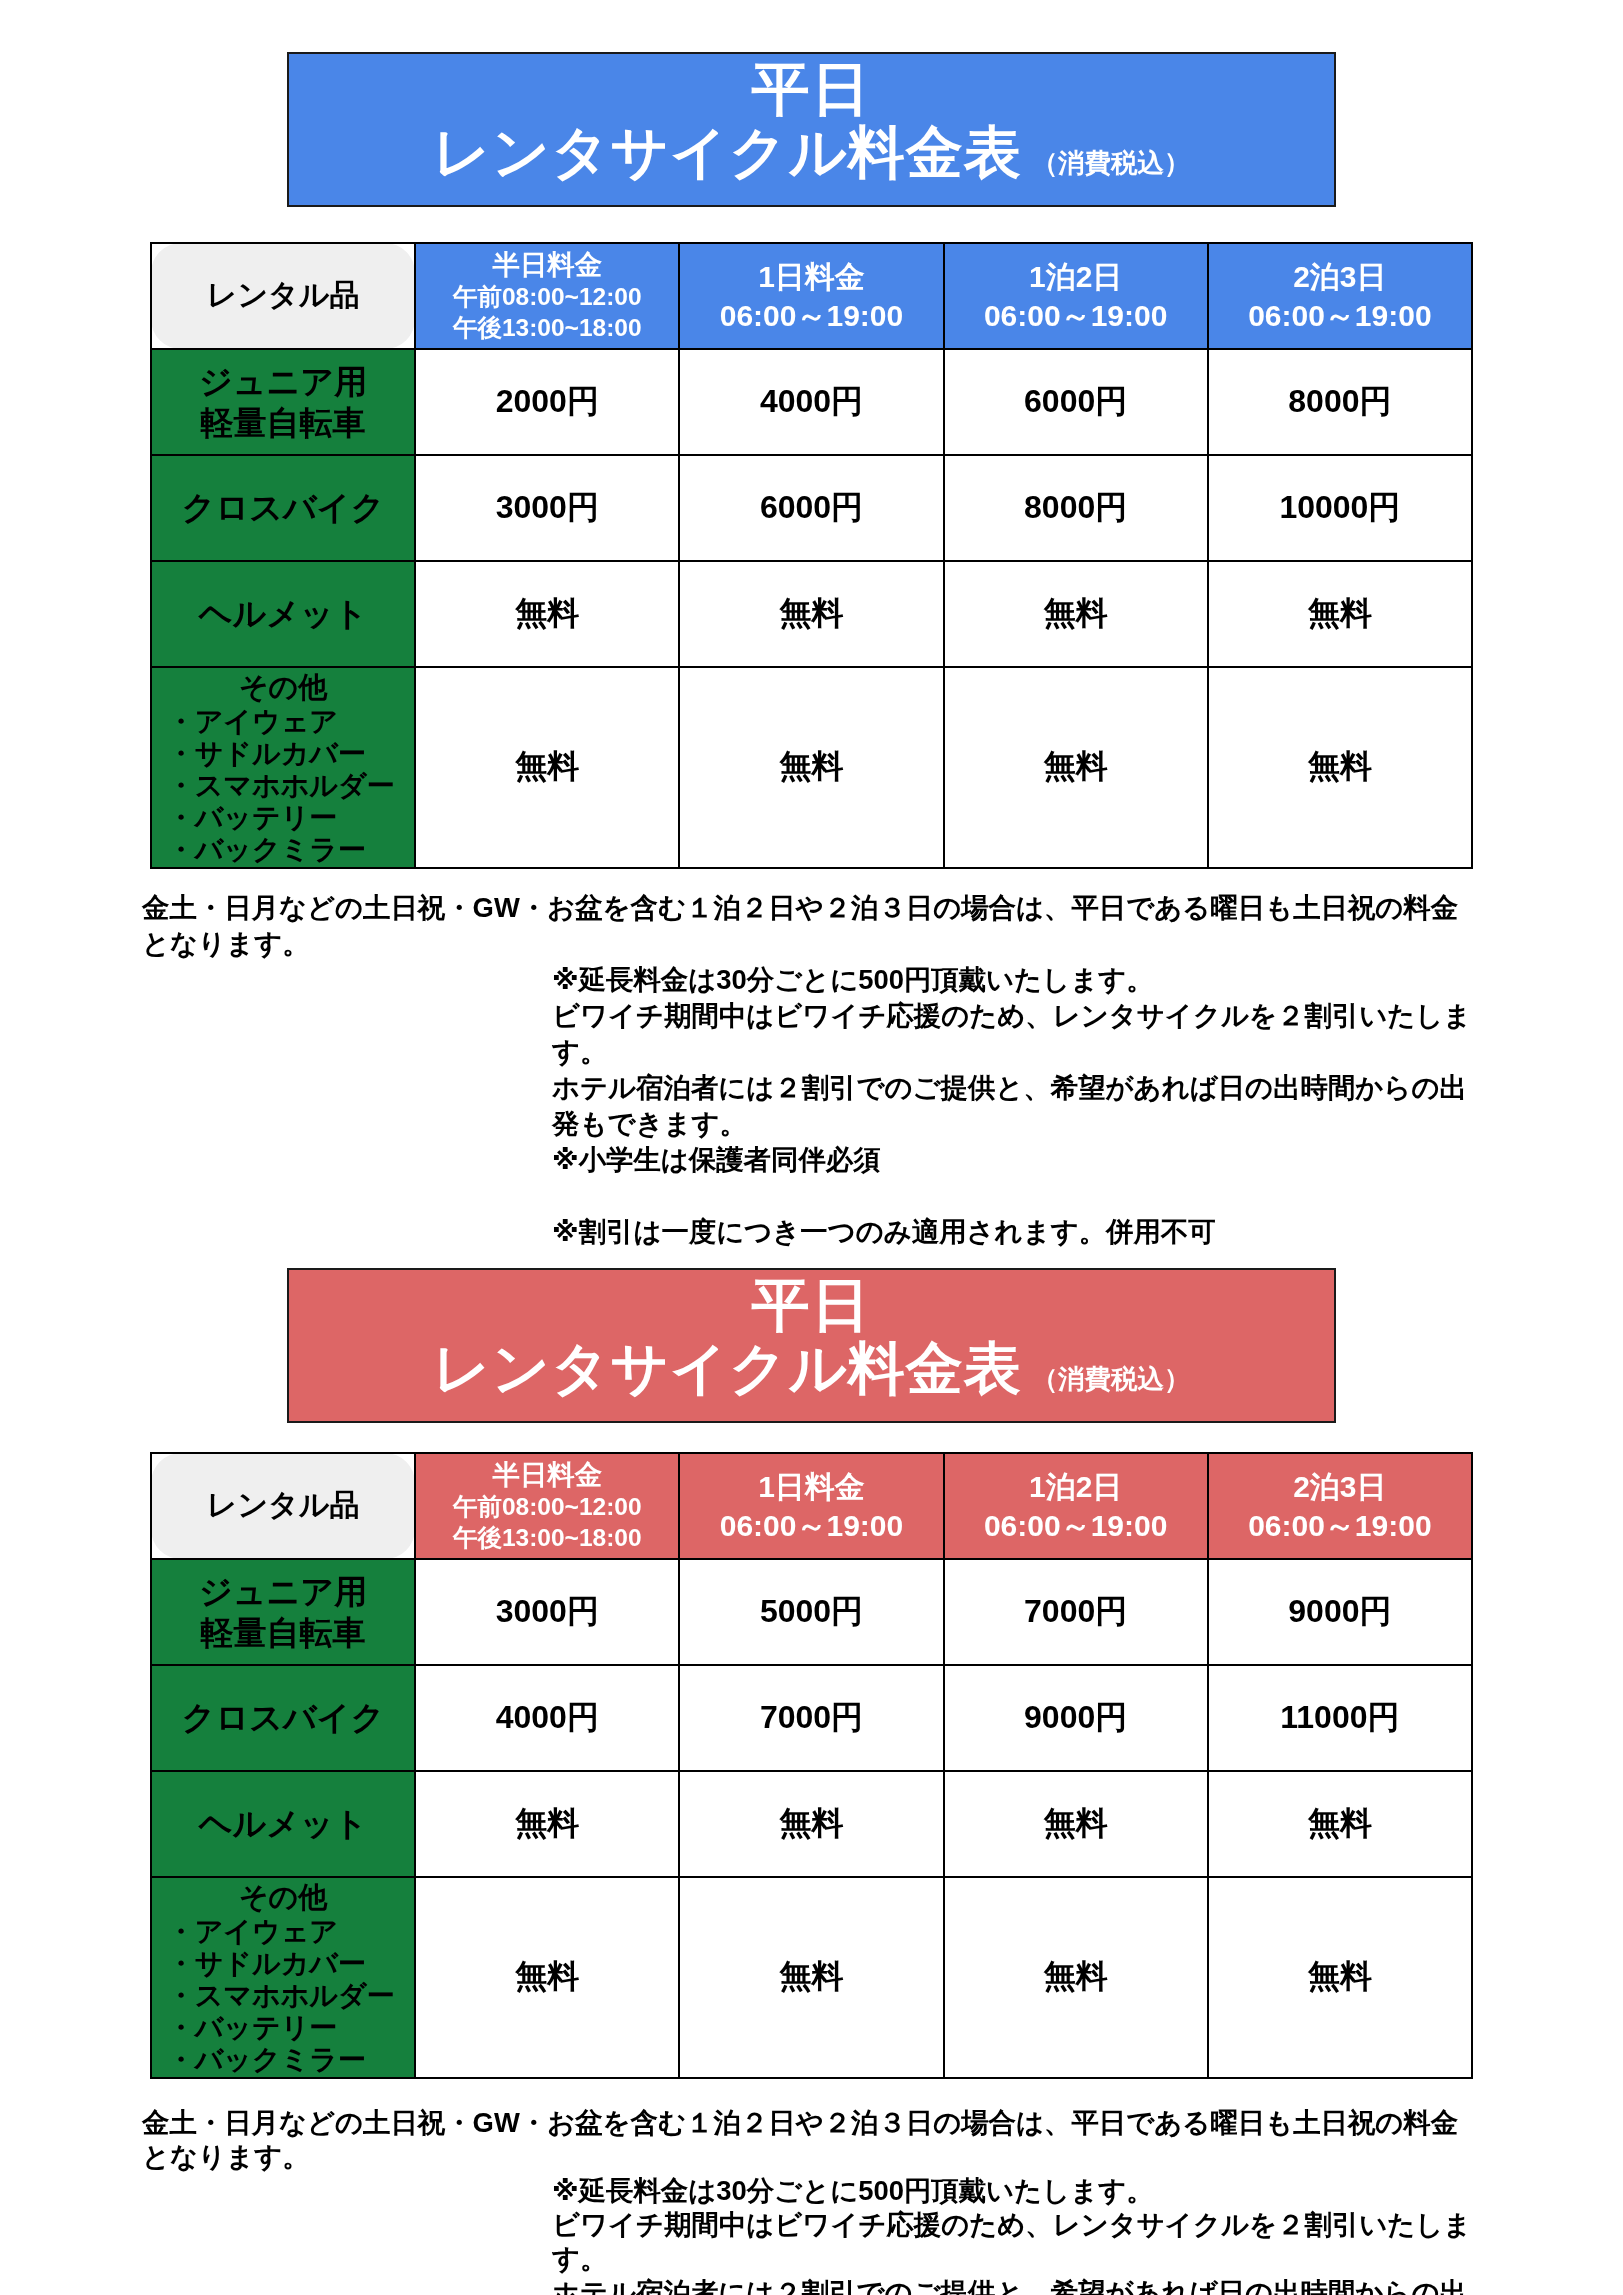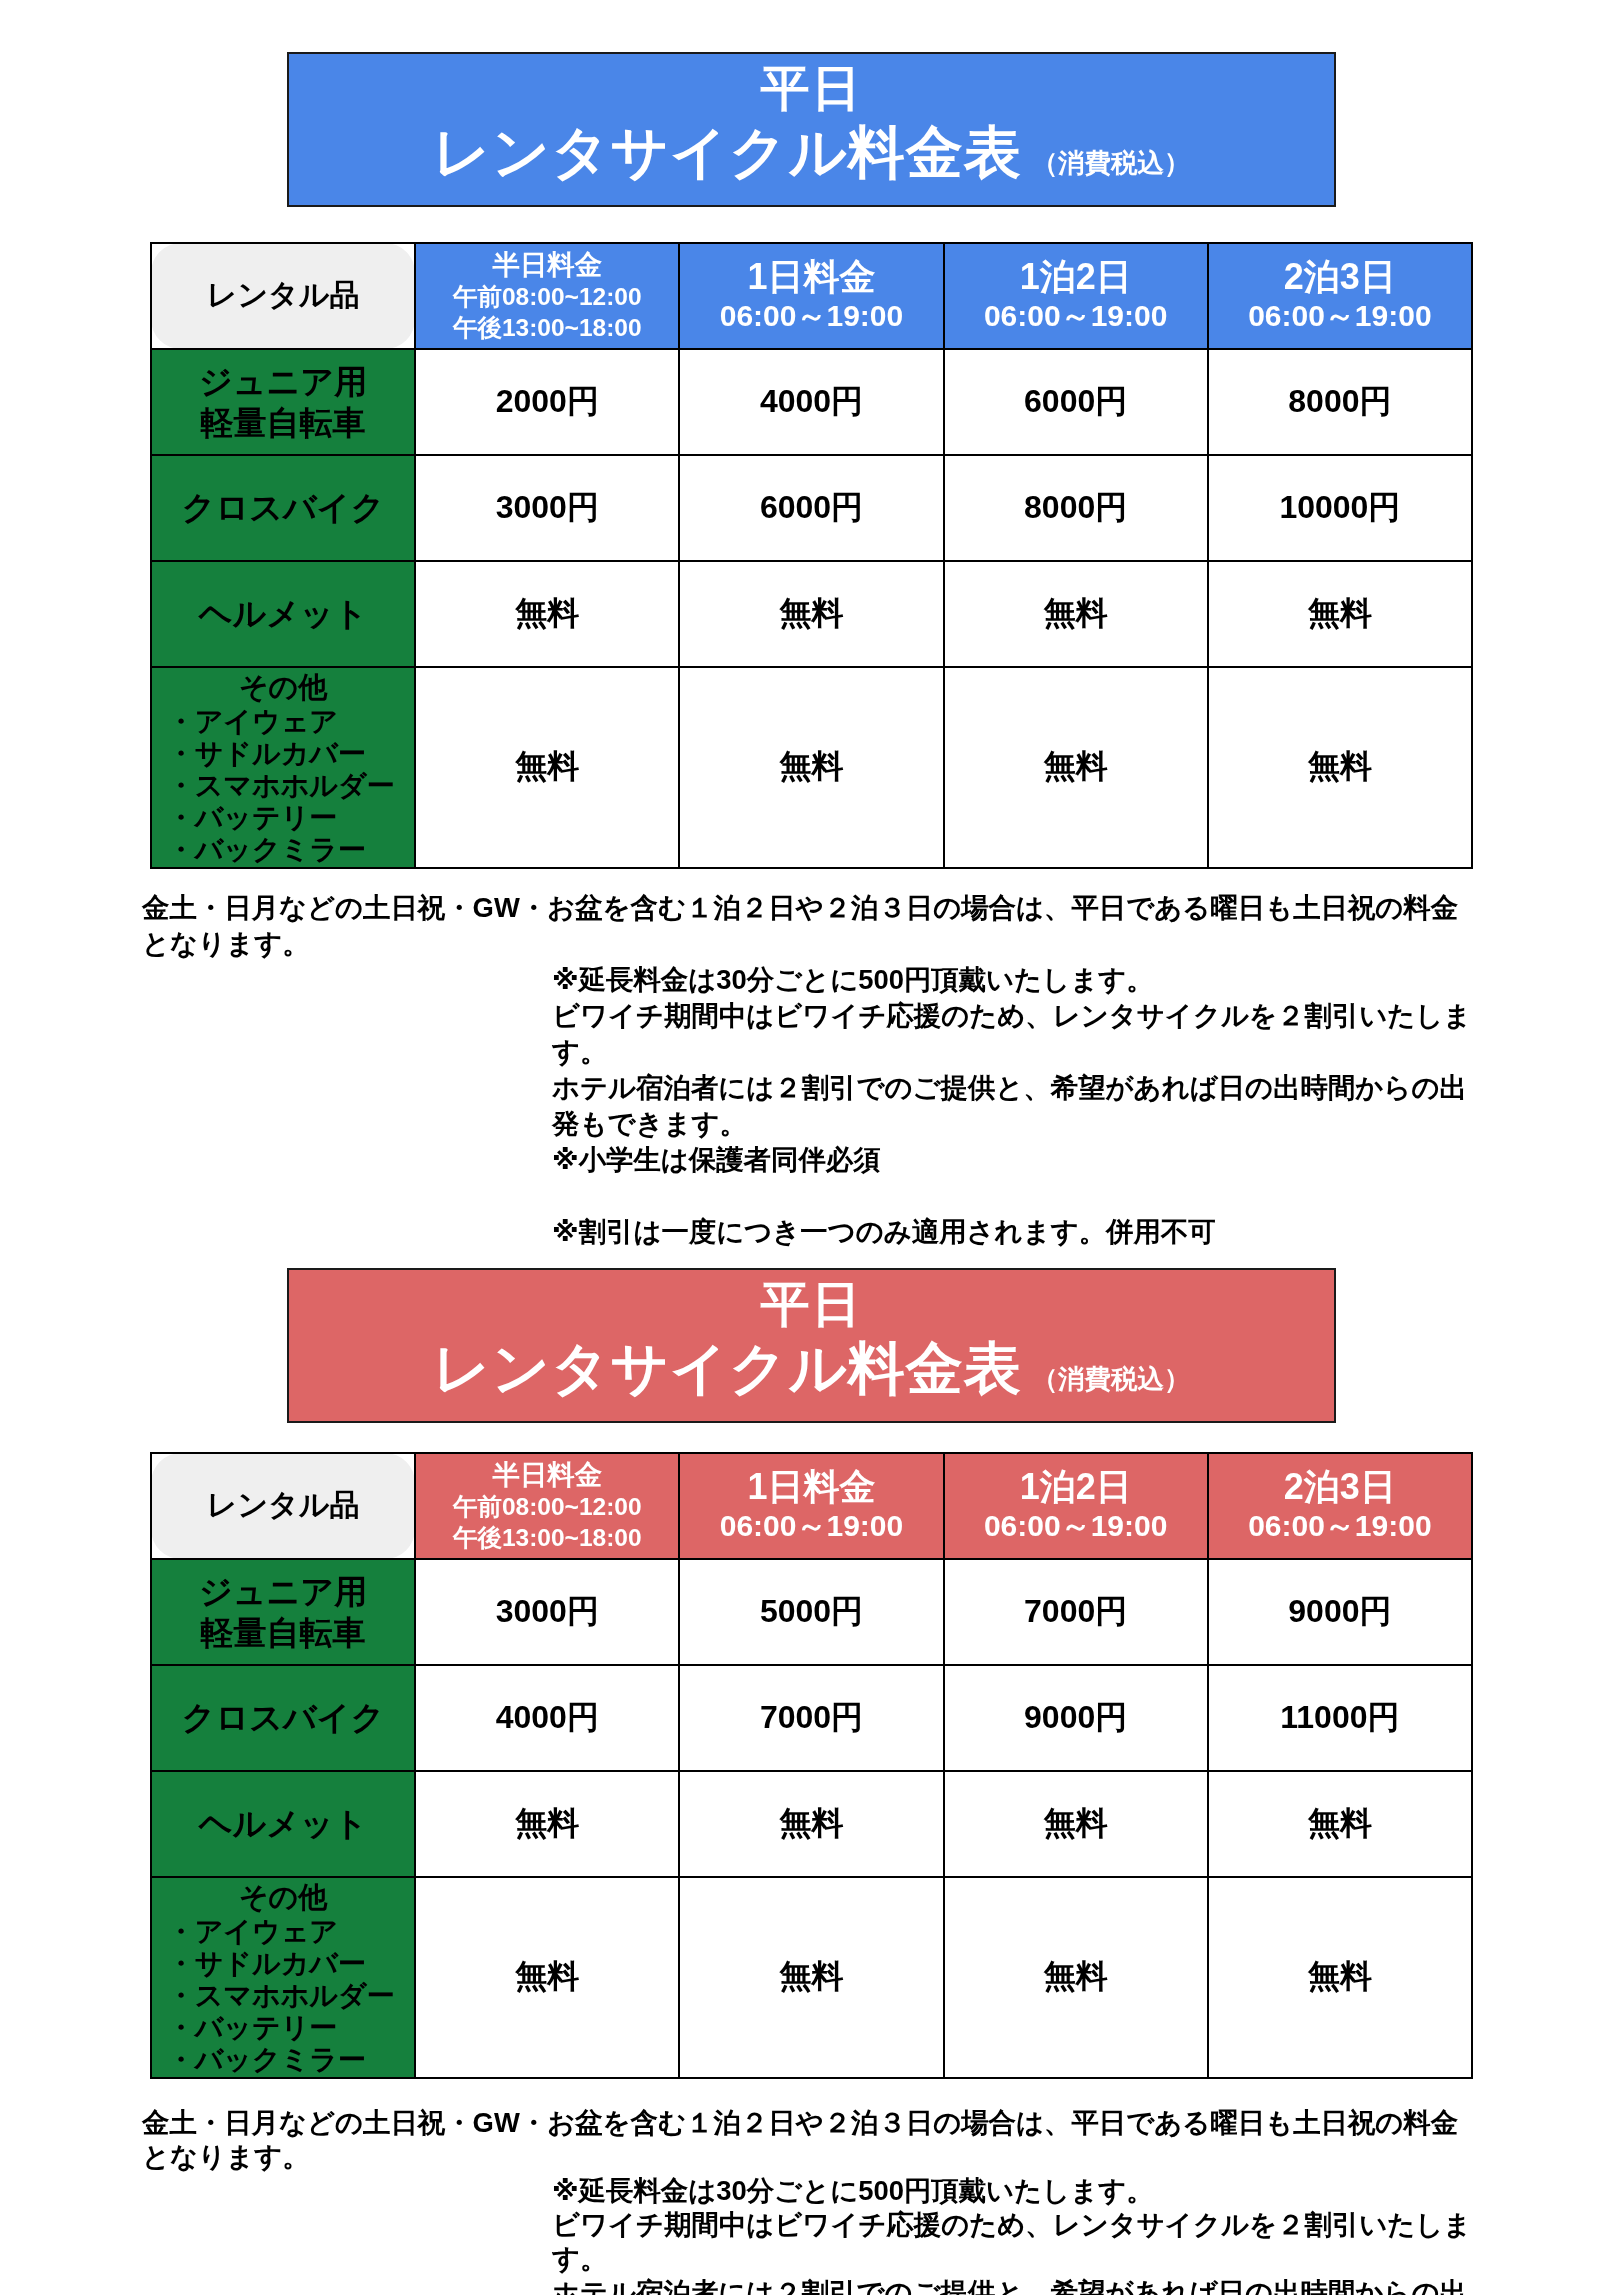--- a/index.html
+++ b/index.html
@@ -17,21 +17,21 @@
   
   .banner {
     box-sizing:border-box;
     width:1049px;
     margin:0 auto;
     border:2.9px solid #1a1a1a;
     color:#ffffff;
     text-align:center;
     padding:4.9px 0 6.9px;
   }
-  .banner .b1 { font-size:49px; line-height:59px; letter-spacing:2px; }
+  .banner .b1 { font-size:58px; line-height:59px; letter-spacing:2px; }
   .banner .b2 { font-size:57px; line-height:69px; letter-spacing:1px; }
   .banner .tax { font-size:26.5px; margin-left:9.8px; letter-spacing:0; }
 
   .s0 .banner { margin-top:52px; }
   .s1 .banner { margin-top:17.6px; }
 
   
   table.rate {
     width:1323px;
     margin:35px auto 0;
@@ -51,21 +51,21 @@
   tr.orow td { height:198px; }
 
   td.corner {
     background:#efefef;
     vertical-align:bottom;
     font-size:30px;
     padding-bottom:7.8px;
     border-radius:30px;
   }
   td.ch { color:#ffffff; }
-  td.ch .t  { font-size:36px; line-height:39px; }
+  td.ch .t  { font-size:30px; line-height:39px; }
   td.ch .s2 { font-size:30px; line-height:39px; }
   td.ch.sm .t { font-size:27.4px; line-height:33px; }
   td.ch.sm .s { font-size:24.5px; line-height:31px; }
 
   td.rl { background:#15803d; font-size:33px; line-height:41px; }
   td.pc { font-size:32px; }
 
   td.rl .ot { font-size:29px; line-height:37px; text-align:center; }
   td.rl .oi { font-size:28px; line-height:32px; text-align:left; padding-left:13.7px; }
 

